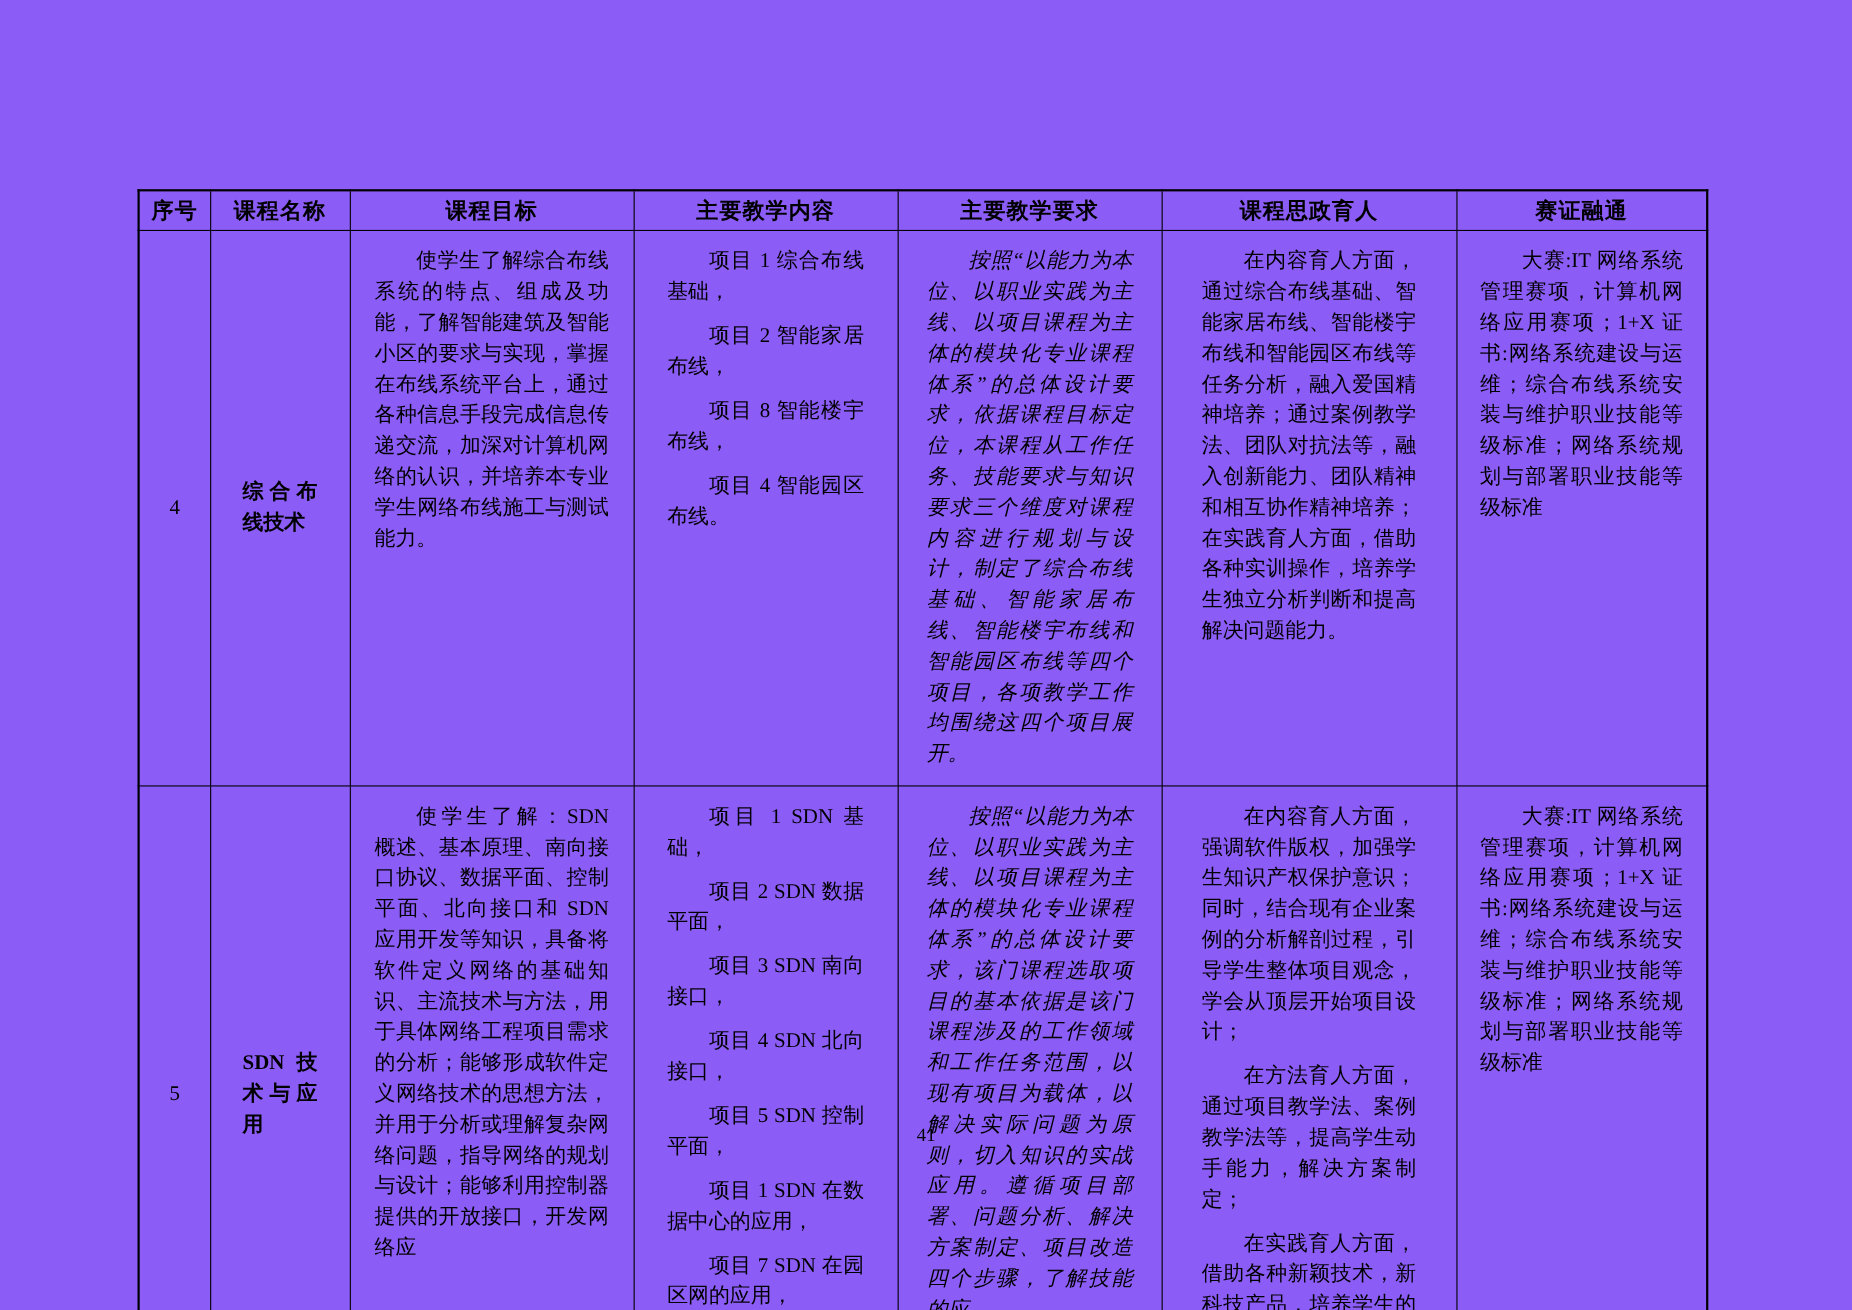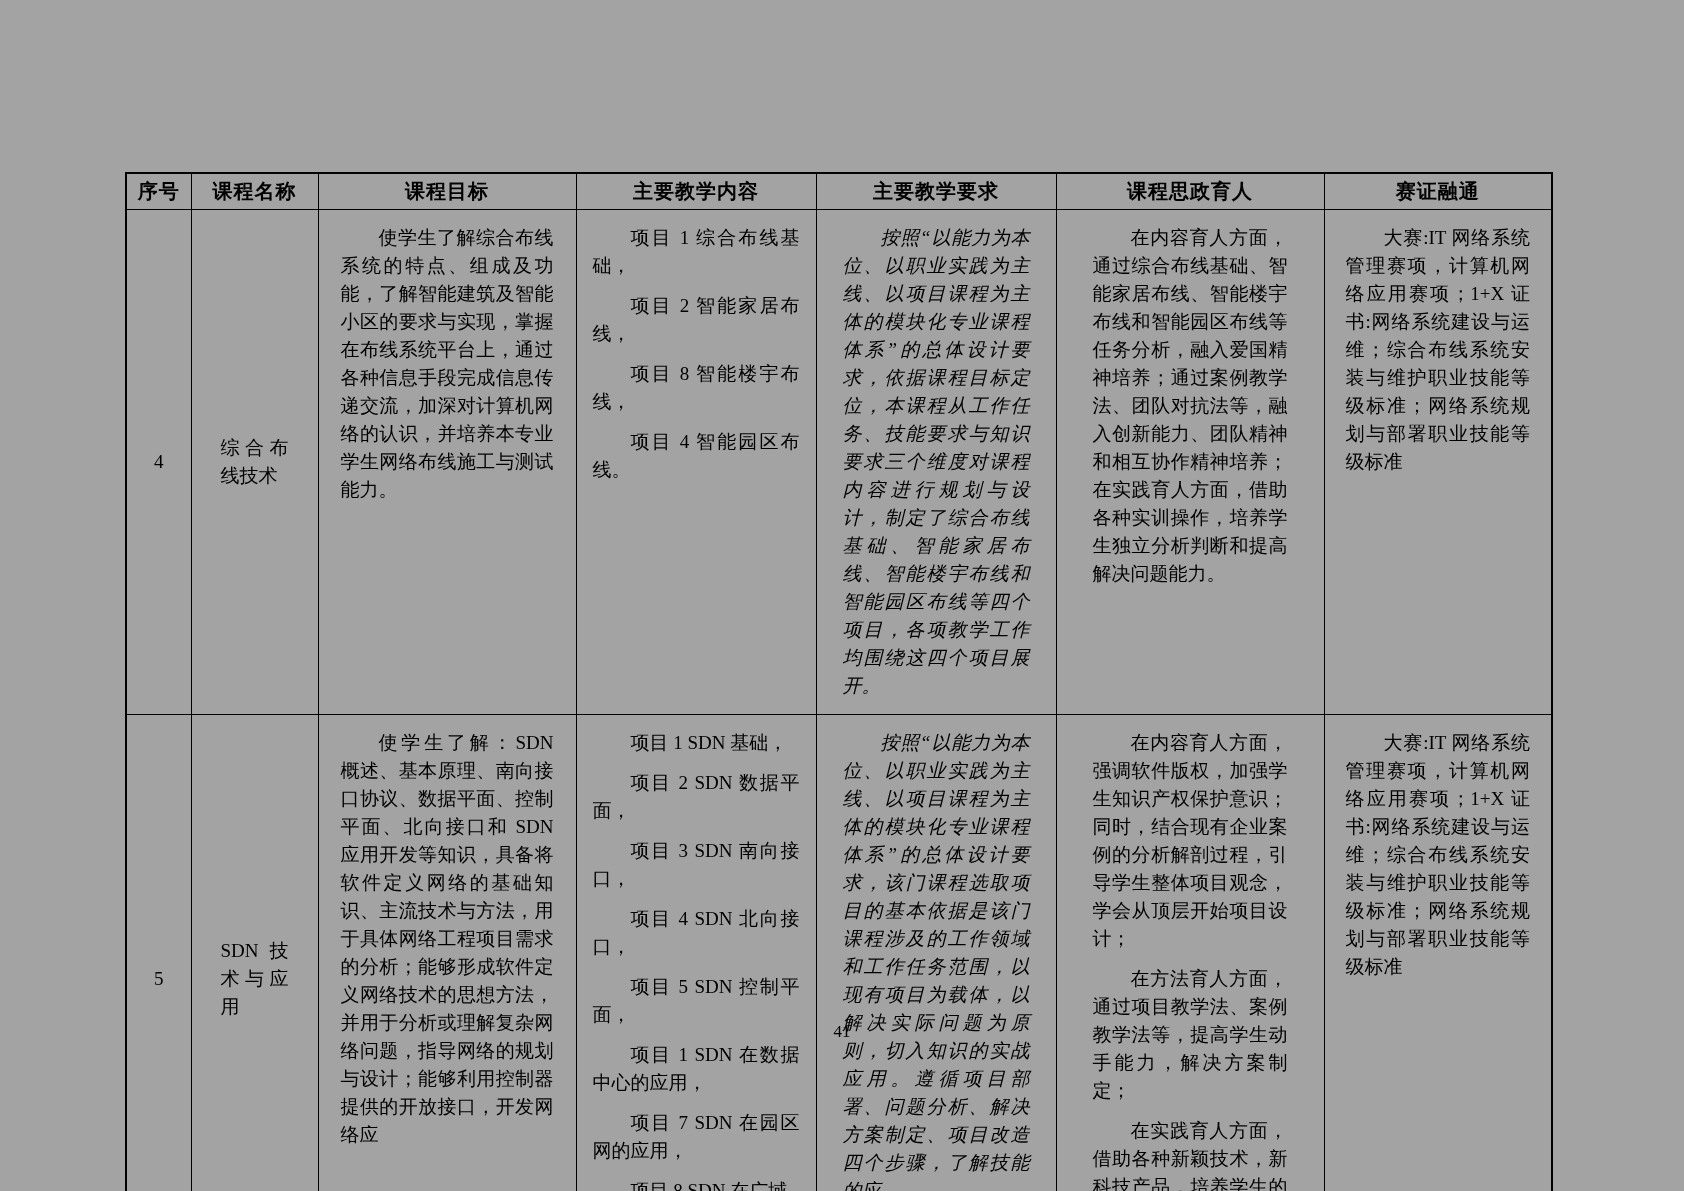--- a/index.html
+++ b/index.html
@@ -6,21 +6,21 @@
     margin: 0;
     padding: 0;
     background: #ffffff;
     color: #000000;
     font-family: "Liberation Serif", serif;
   }
   .page {
     position: relative;
     width: 1684px;
     height: 1191px;
-    background: #a3a3a3;
+    background: #8b5cf6;
     overflow: hidden;
   }
   .table-wrap {
     position: absolute;
     left: 125px;
     top: 172px;
   }
   table.course-table {
     border-collapse: collapse;
     table-layout: fixed;
@@ -56,23 +56,24 @@
   td.num-cell {
     text-align: center;
     vertical-align: middle;
     padding: 0;
   }
   td.name-cell {
     vertical-align: middle;
     text-align: justify;
     text-align-last: left;
     padding: 2px 17px;
+    font-weight: bold;
   }
   td.name-cell p { text-indent: 0; }
-  td.content-cell  { padding: 2px 4px; }
+  td.content-cell  { padding: 2px 18px; }
   td.req-cell      { padding: 2px 14px; font-style: italic; }
   td.ideo-cell     { padding: 2px 24px; }
   td.cert-cell     { padding: 2px 9px; }
   .page-number {
     position: absolute;
     left: 0;
     top: 998px;
     width: 1684px;
     text-align: center;
     font-size: 17px;

